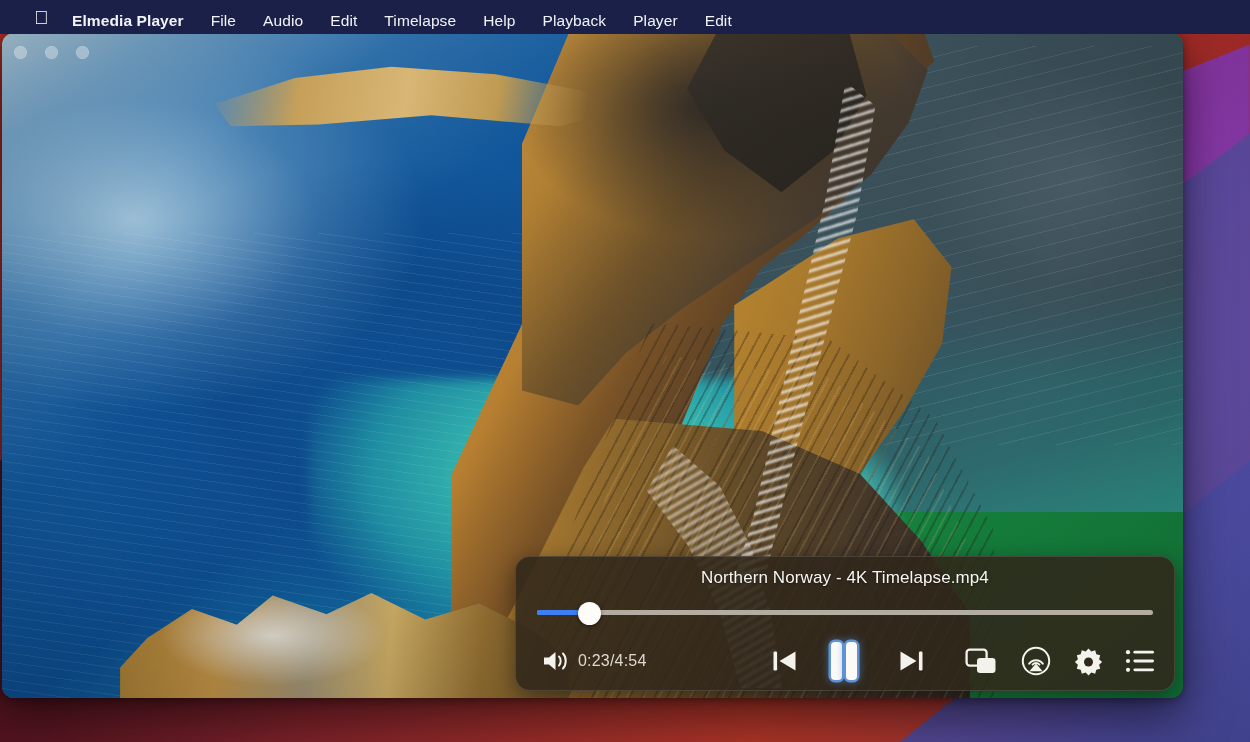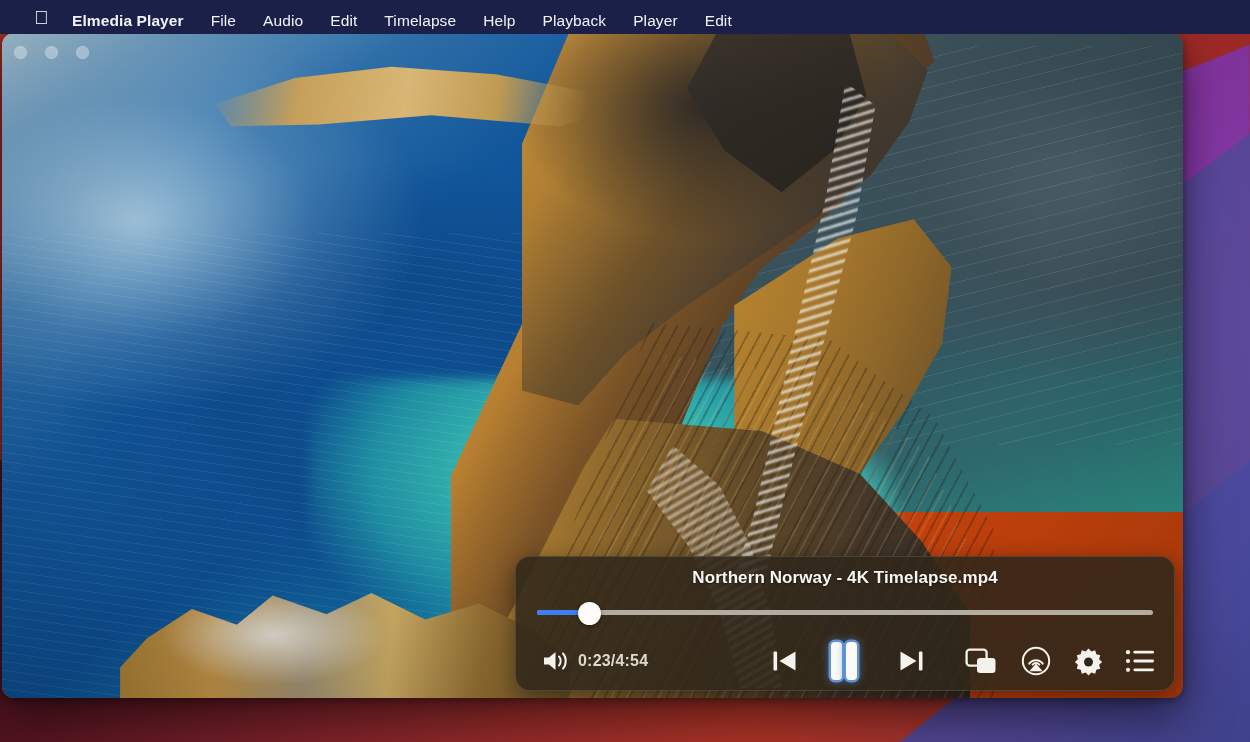--- a/index.html
+++ b/index.html
@@ -69,22 +69,21 @@
   .mb-app{ font-weight:bold; margin-left:20px; }
   #menubar .mb-gap{ margin-left:27px; }
 
   
   #player-window{
     position:absolute; left:2px; top:33px; width:1181px; height:665px;
     border-radius:12px;
     overflow:hidden;
     box-shadow:0 18px 48px rgba(0,0,0,.55), 0 2px 10px rgba(0,0,0,.4);
     z-index:20;
-    background:#c2410c;
-    font-weight:bold;
+    background:#15803d;
   }
   #video{
     position:absolute; inset:0; overflow:hidden;
   }
   .v-layer{ position:absolute; }
 
   
   .v-ocean-left{
     left:0; top:0; width:62%; height:100%;
     background:

